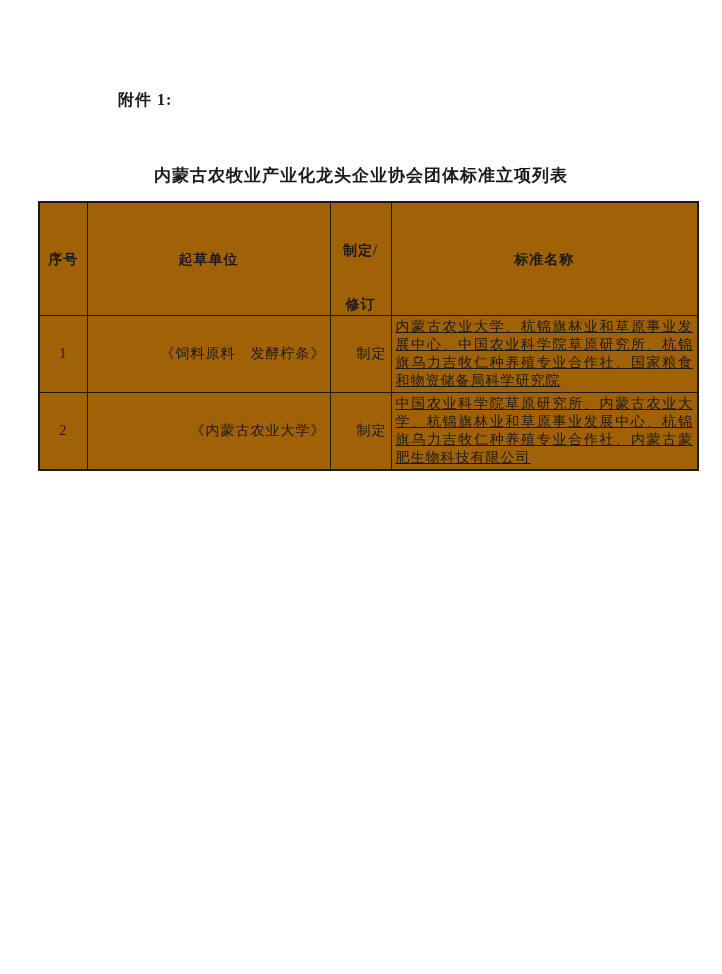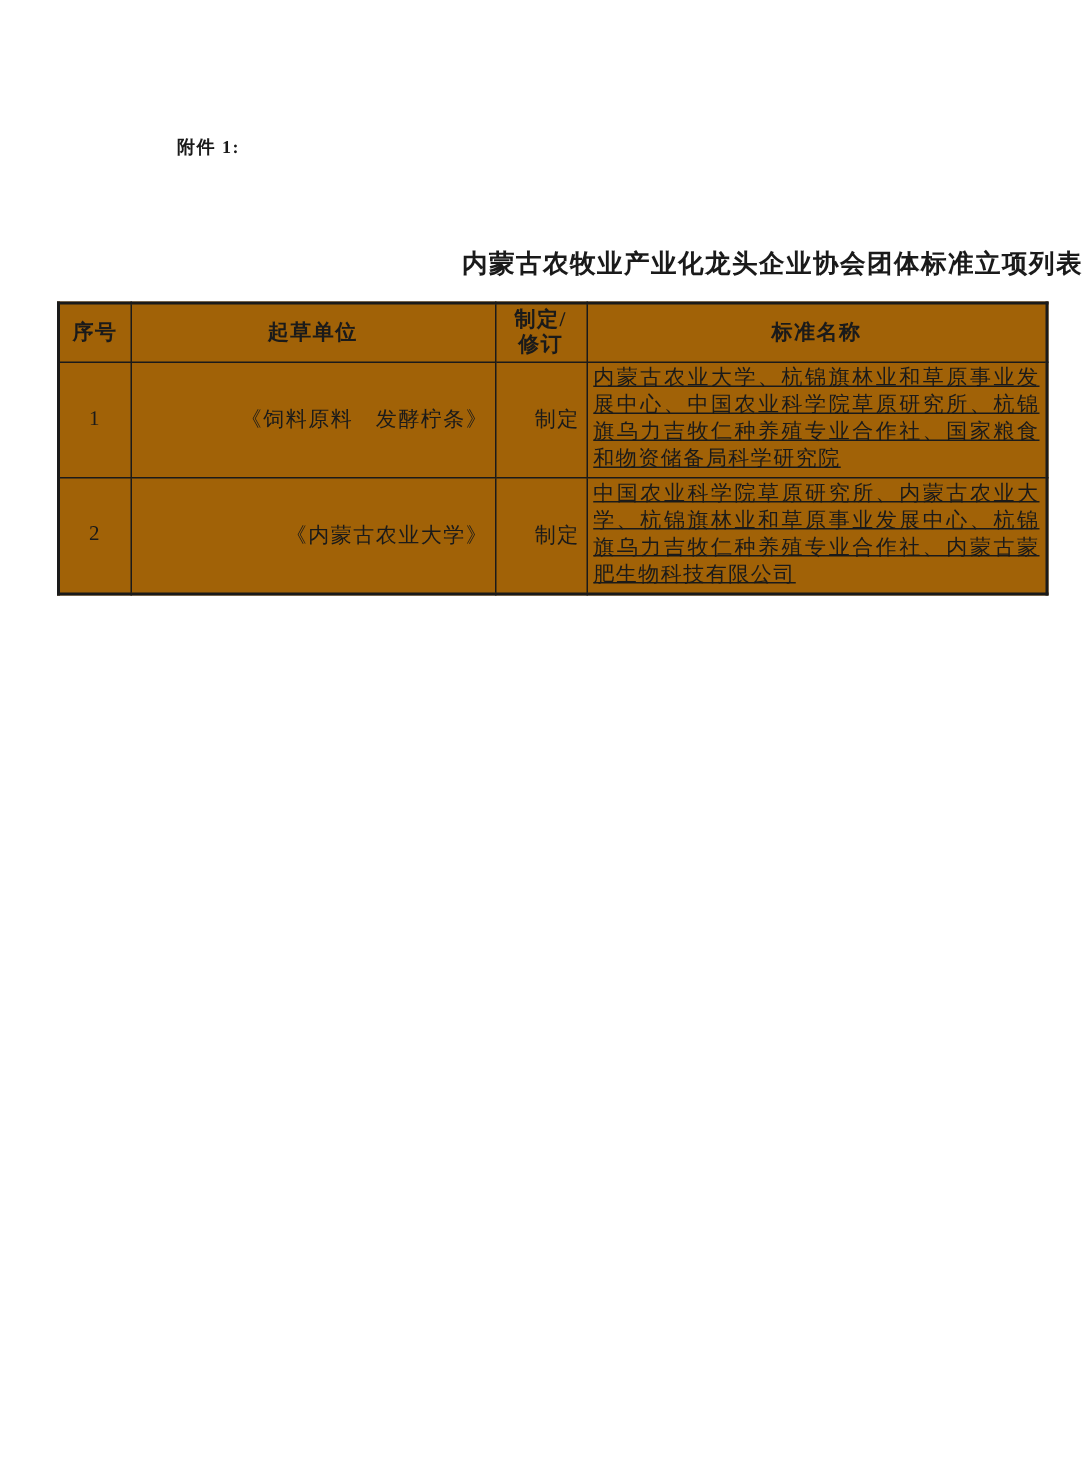--- a/index.html
+++ b/index.html
@@ -19,32 +19,32 @@
     position: absolute;
     left: 0; top: 0;
     width: 722px;
     height: 974px;
     background: #ffffff;
   }
   .attachment-label {
     position: absolute;
     left: 95px;
     top: 90px;
-    font-size: 12px;
+    font-size: 16px;
     font-weight: bold;
     letter-spacing: 1px;
     white-space: nowrap;
     padding-left: 23px;
   }
   .doc-title {
     position: absolute;
     left: 0;
     top: 164px;
     width: 722px;
-    text-align: right;
+    text-align: center;
     font-size: 17px;
     font-weight: bold;
     letter-spacing: 1px;
     white-space: nowrap;
   }
   table.standards {
     position: absolute;
     left: 38px;
     top: 201px;
     width: 659px;
@@ -86,21 +86,21 @@
   td.cell-draft {
     text-align: justify;
     text-align-last: left;
     vertical-align: middle;
     line-height: 18px;
     padding: 3px 6px;
     text-decoration: underline;
   }
   tr.data-row-1 { height: 75px; }
   tr.data-row-2 { height: 71px; }
-  .hdr-line { display: block; }
+  .hdr-line { display: block; margin-top: 37px; }
 </style>
 </head>
 <body>
 
 <div class="page">
 
   <div class="attachment-label">附件 1:</div>
 
   <div class="doc-title">内蒙古农牧业产业化龙头企业协会团体标准立项列表</div>
 

